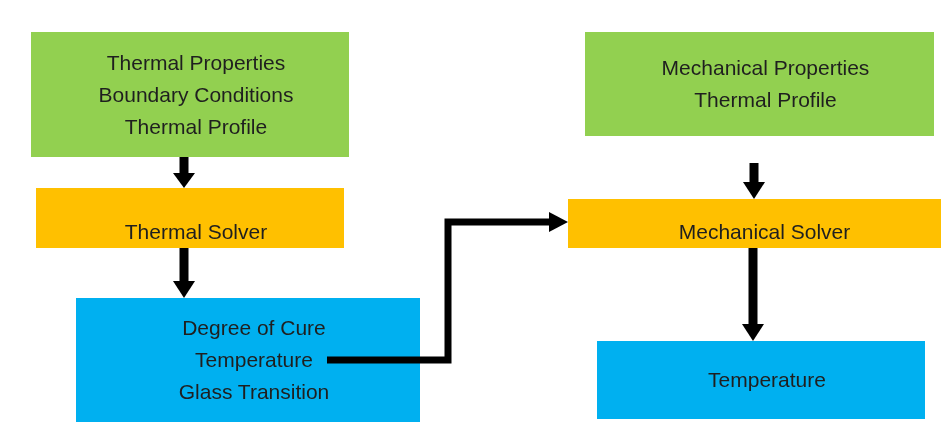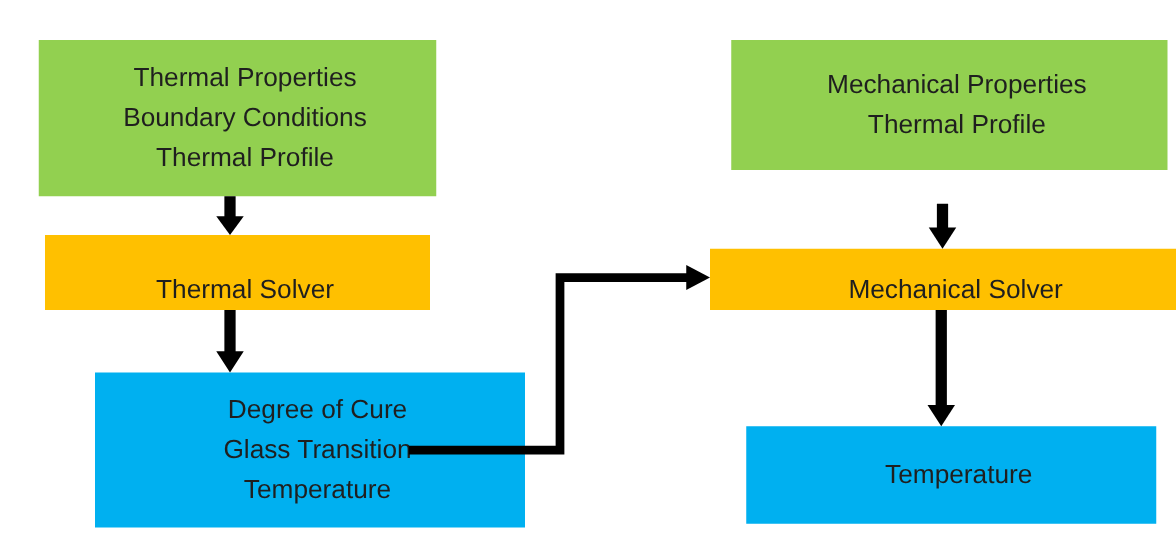--- a/index.html
+++ b/index.html
@@ -55,22 +55,22 @@
     <span class="line">Boundary Conditions</span>
     <span class="line">Thermal Profile</span>
   </div>
 
   <div class="box orange" style="left:36px; top:188px; width:296px; height:60px;">
     <span class="line">Thermal Solver</span>
   </div>
 
   <div class="box blue" style="left:44px; top:298px; width:332px; height:124px;margin-left:32px;">
     <span class="line">Degree of Cure</span>
+    <span class="line">Temperature</span>
     <span class="line">Glass Transition</span>
-    <span class="line">Temperature</span>
   </div>
 
   <div class="box green" style="left:585px; top:32px; width:337px; height:104px;">
     <span class="line">Mechanical Properties</span>
     <span class="line">Thermal Profile</span>
   </div>
 
   <div class="box orange" style="left:568px; top:199px; width:369px; height:49px;">
     <span class="line">Mechanical Solver</span>
   </div>

